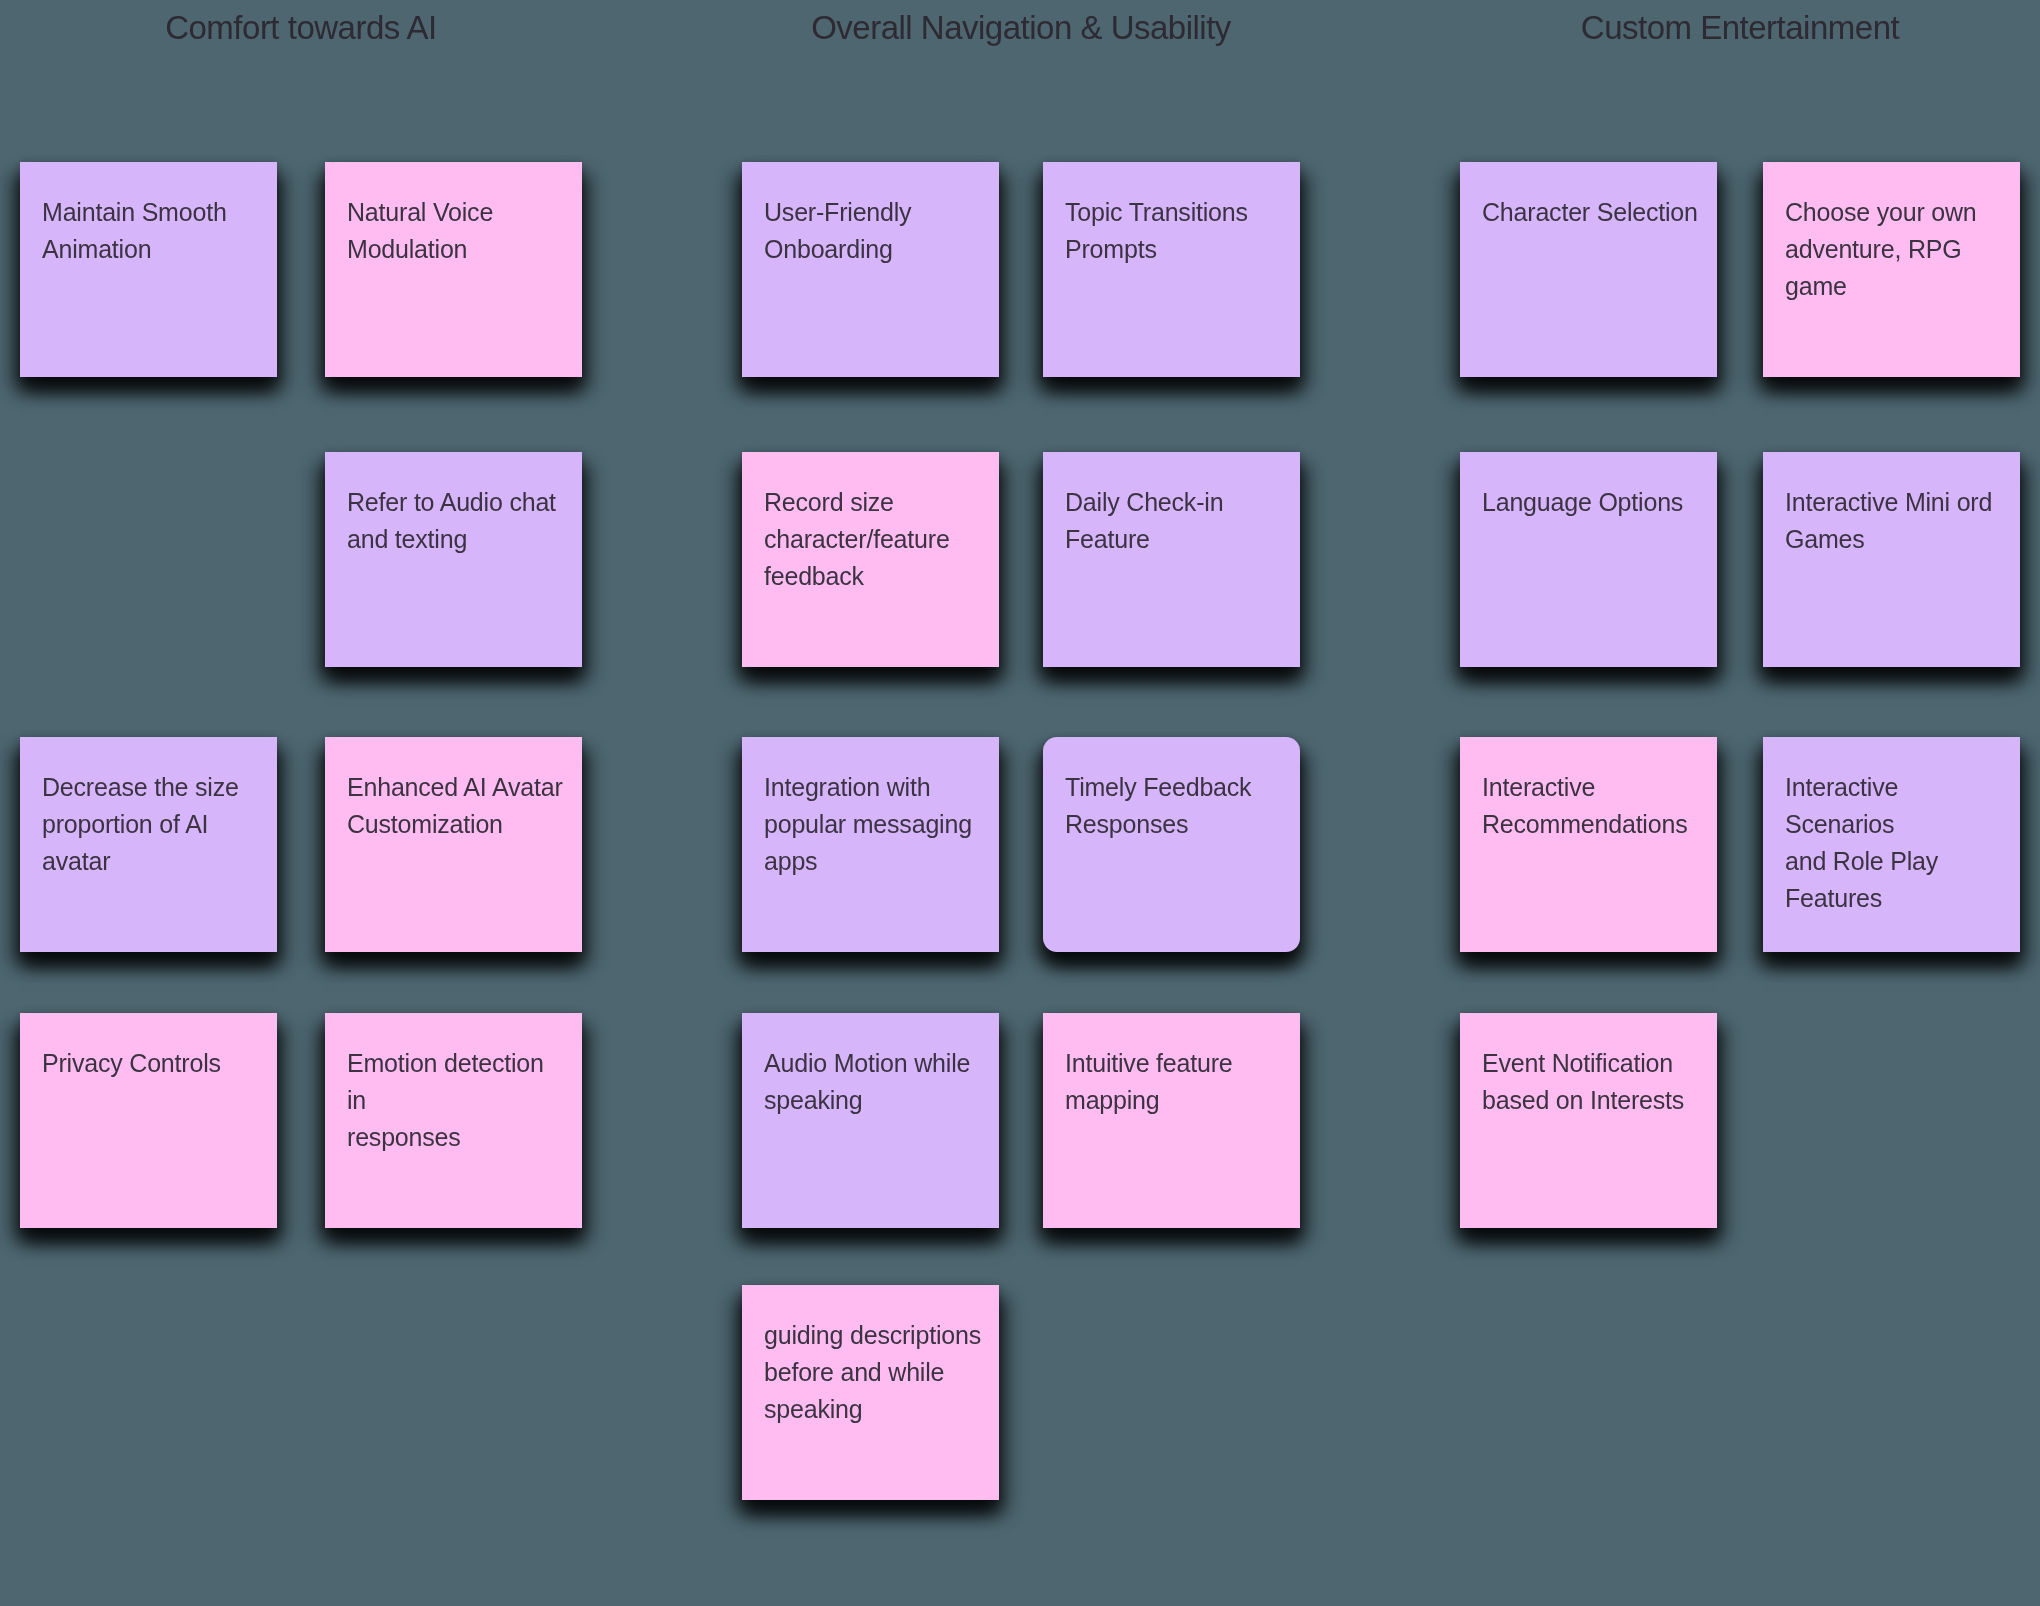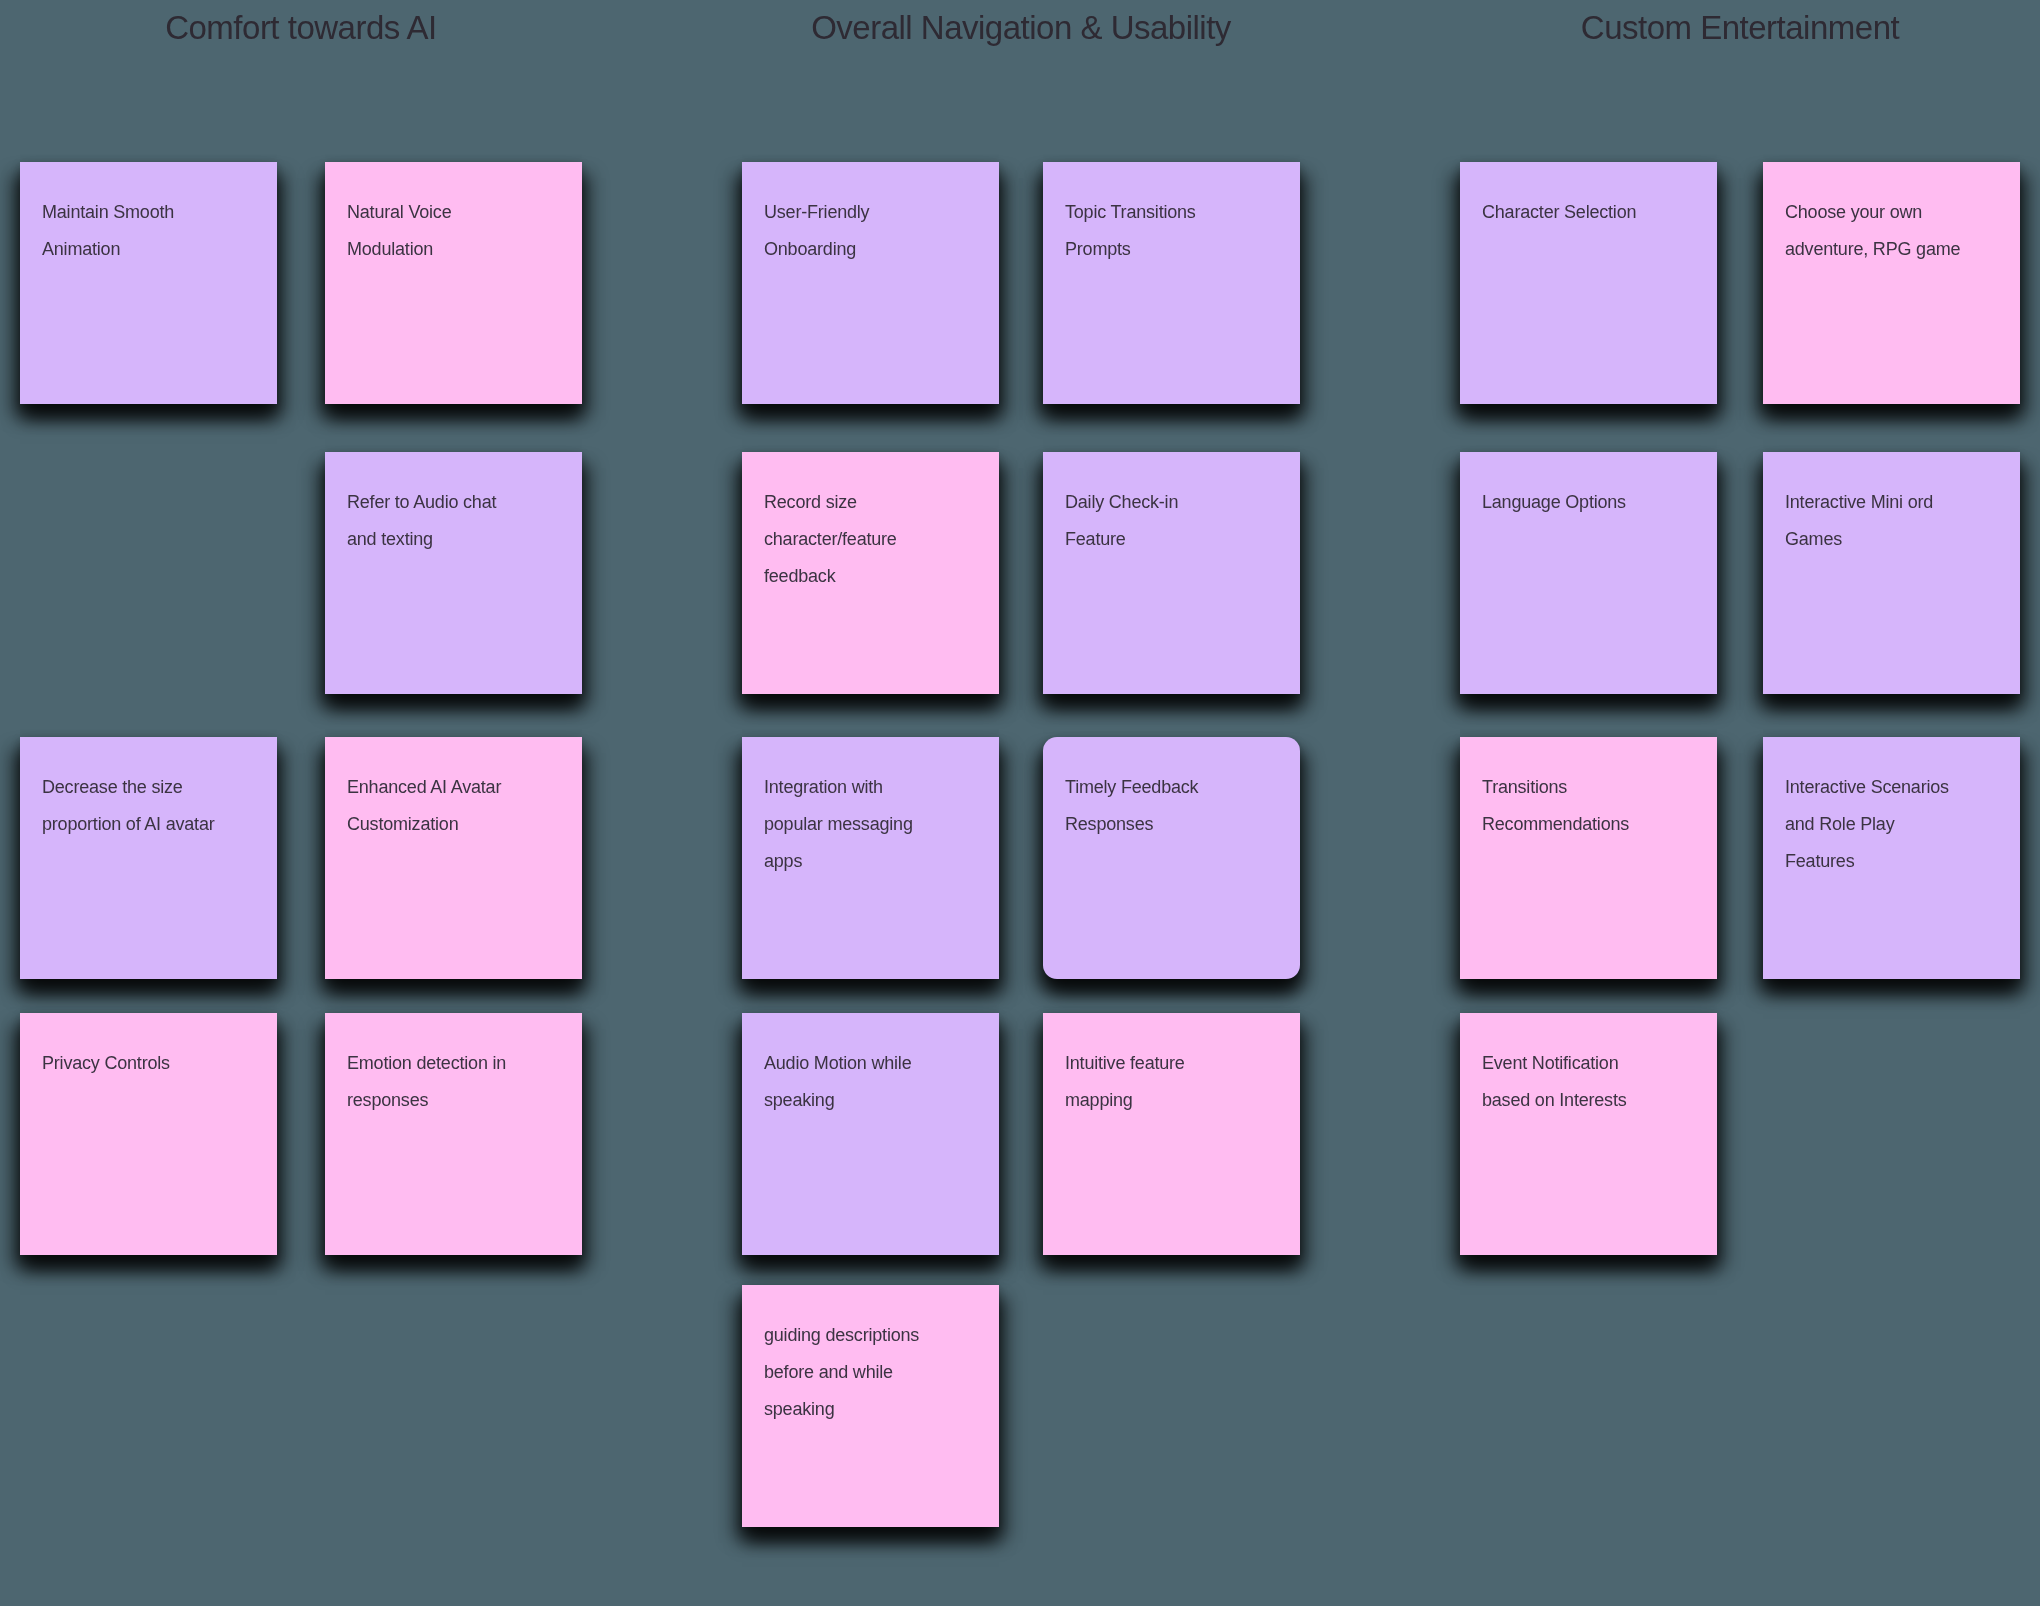--- a/index.html
+++ b/index.html
@@ -20,24 +20,24 @@
     text-align:center;
     font-size:33px;
     font-weight:500;
     letter-spacing:-0.5px;
     line-height:48px;
     color:var(--heading,#2e2a33);
     white-space:nowrap;
   }
   .note{
     position:absolute;
-    width:257px;height:242px;
+    width:257px;height:215px;
     box-sizing:border-box;
     padding:32px 18px 0 22px;
-    font-size:18px;
+    font-size:25px;
     line-height:37px;
     letter-spacing:-0.2px;
     color:var(--note-text,#3b3342);
     white-space:pre-line;
     box-shadow:
       0 16px 16px rgba(0,0,0,0.68),
       -10px 12px 16px rgba(0,0,0,0.38),
       10px 12px 16px rgba(0,0,0,0.38),
       0 3px 8px rgba(0,0,0,0.30);
   }
@@ -84,20 +84,20 @@
     <div class="note pink" style="left: 742px; top: 1285px;">guiding descriptions
 before and while
 speaking</div>
     <div class="group-title" style="left: 1390px; top: 4px;">Custom Entertainment</div>
     <div class="note purple" style="left: 1460px; top: 162px;">Character Selection</div>
     <div class="note pink" style="left: 1763px; top: 162px;">Choose your own
 adventure, RPG game</div>
     <div class="note purple" style="left: 1460px; top: 452px;">Language Options</div>
     <div class="note purple" style="left: 1763px; top: 452px;">Interactive Mini ord
 Games</div>
-    <div class="note pink" style="left: 1460px; top: 737px;">Transitions
+    <div class="note pink" style="left: 1460px; top: 737px;">Interactive
 Recommendations</div>
     <div class="note purple" style="left: 1763px; top: 737px;">Interactive Scenarios
 and Role Play
 Features</div>
     <div class="note pink" style="left: 1460px; top: 1013px;">Event Notification
 based on Interests</div>
   </div>
 
 </body></html>

